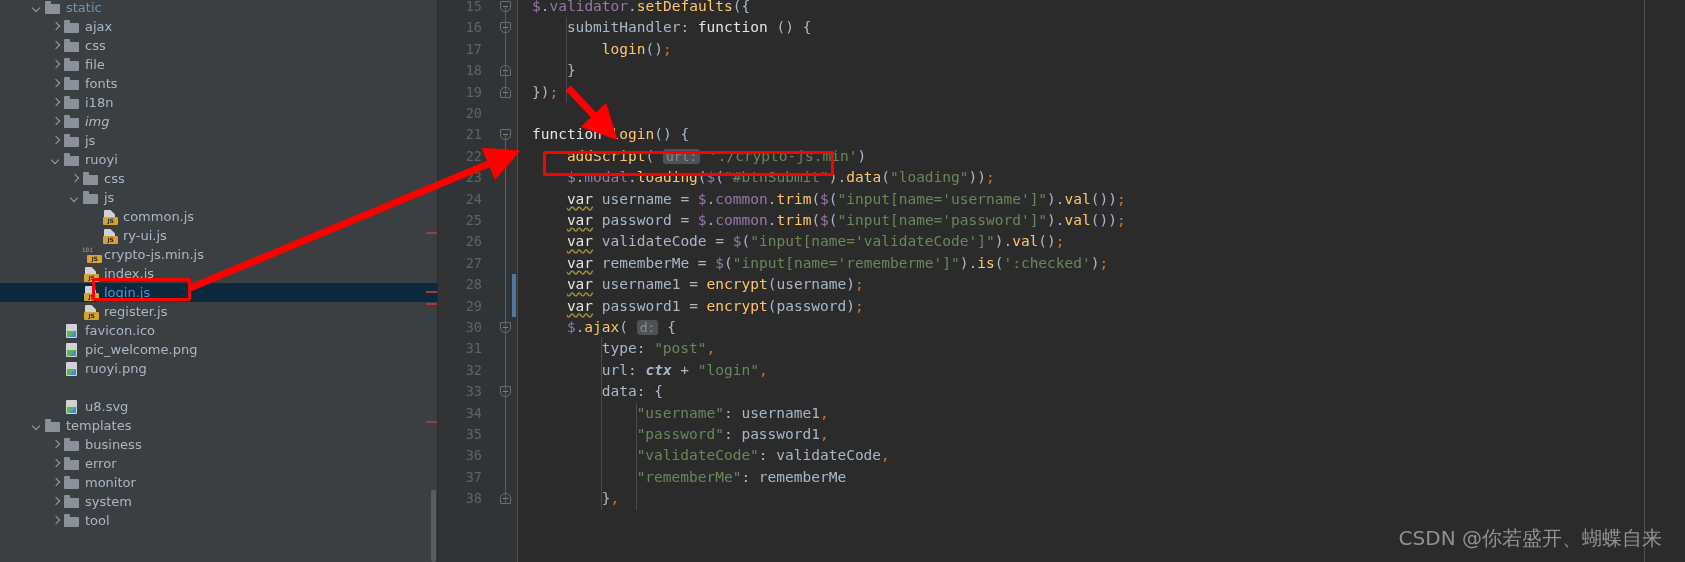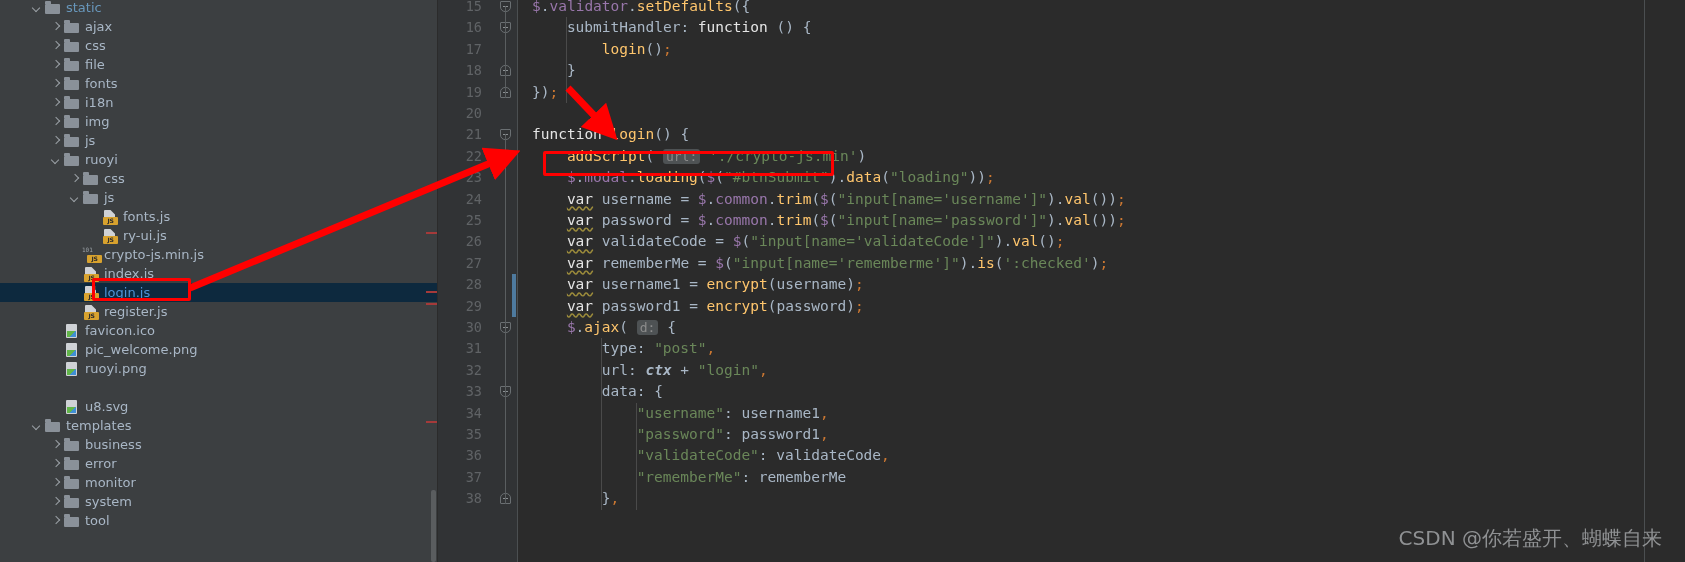--- a/index.html
+++ b/index.html
@@ -343,21 +343,21 @@
         <span class="arrow right"></span>
         <span class="ico folder"></span>
         <span class="tree-label">fonts</span>
       </div>
       <div class="tree-row" style="position: absolute; left: 0px; right: 0px; top: 93px;">
         <div style="width: 49px; flex: 0 0 auto;"></div>
         <span class="arrow right"></span>
         <span class="ico folder"></span>
         <span class="tree-label">i18n</span>
       </div>
-      <div class="tree-row" style="position: absolute; left: 0px; right: 0px; top: 112px;">
+      <div class="tree-row" style="position: absolute; left: 0px; right: 0px; top: 112px; font-style: italic;">
         <div style="width: 49px; flex: 0 0 auto;"></div>
         <span class="arrow right"></span>
         <span class="ico folder"></span>
         <span class="tree-label">img</span>
       </div>
       <div class="tree-row" style="position: absolute; left: 0px; right: 0px; top: 131px;">
         <div style="width: 49px; flex: 0 0 auto;"></div>
         <span class="arrow right"></span>
         <span class="ico folder"></span>
         <span class="tree-label">js</span>
@@ -379,21 +379,21 @@
         <span class="arrow down"></span>
         <span class="ico folder"></span>
         <span class="tree-label">js</span>
       </div>
       <div class="tree-row" style="position: absolute; left: 0px; right: 0px; top: 207px;">
         <div style="width: 87px; flex: 0 0 auto;"></div>
         <span class="arrow "></span>
         <span class="ico file">
           <span class="badge js">JS</span>
         </span>
-        <span class="tree-label">fonts.js</span>
+        <span class="tree-label">common.js</span>
       </div>
       <div class="tree-row" style="position: absolute; left: 0px; right: 0px; top: 226px;">
         <div style="width: 87px; flex: 0 0 auto;"></div>
         <span class="arrow "></span>
         <span class="ico file">
           <span class="badge js">JS</span>
         </span>
         <span class="tree-label">ry-ui.js</span>
       </div>
       <div class="tree-row" style="position: absolute; left: 0px; right: 0px; top: 245px;">

